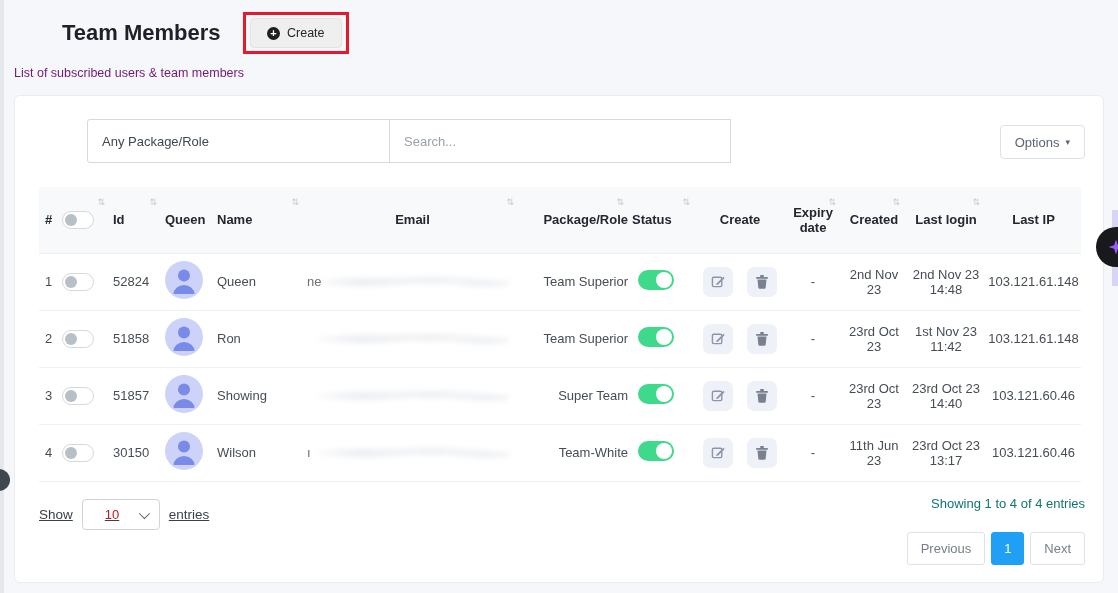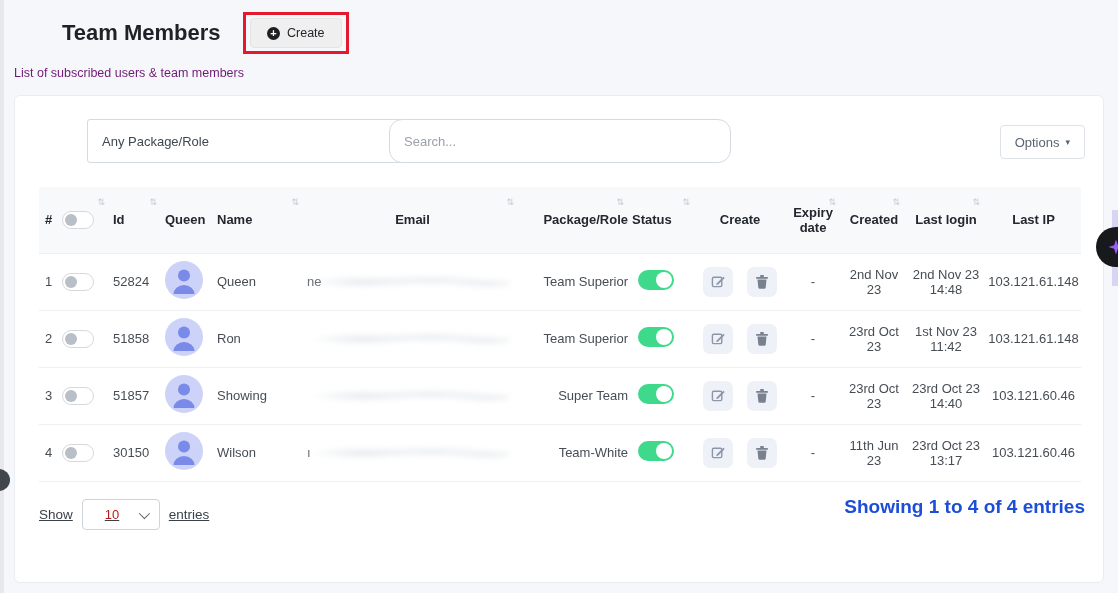--- a/index.html
+++ b/index.html
@@ -36,21 +36,21 @@
   
   .select-box {
     position:absolute; left:24px; top:23px; width:342px; height:44px;
     border:1px solid #d4dae0; border-radius:3px; background:#fff;
     font-size:13px; color:#3f4850; display:flex; align-items:center;
     padding:0 14px; justify-content:space-between; cursor:pointer;margin-left:48px;
   }
   .select-caret { font-size:9px; color:#8a9098; }
   .search-input {
     position:absolute; left:374px; top:23px; width:342px; height:44px;
-    border:1px solid #d4dae0; border-radius:13px; background:#fff;
+    border:1px solid #d4dae0; border-radius:0; background:#fff;
     font-size:13px; color:#3f4850; padding:0 14px; font-family:inherit; outline:none;
   }
   .search-input::placeholder { color:#9aa1aa; }
   .options-btn {
     position:absolute; right:18px; top:29px; height:33px; padding:16px 14px;
     background:#fff; border:1px solid #dde2e7; border-radius:4px;
     font-size:13px; color:#5a6472; cursor:pointer; font-family:inherit;
     display:flex; align-items:center; gap:6px;
   }
   .options-caret { font-size:9px; color:#5a6472; }
@@ -111,21 +111,21 @@
   .pkg-pad { padding-right:40px; }
 
   
   .show-wrap { position:absolute; left:24px; top:403px; font-size:13.5px; color:#3b4149; display:flex; align-items:center; gap:9px;text-decoration:underline; }
   .show-select {
     width:78px; height:31px; border:1px solid #cfd4da; border-radius:4px; background:#fff;
     display:flex; align-items:center; justify-content:space-between; padding:0 12px 0 22px;
     font-size:13px; color:#b91c1c; cursor:pointer;
   }
   .chev { width:8px; height:8px; border-right:1.6px solid #5a6068; border-bottom:1.6px solid #5a6068; transform:rotate(45deg) translateY(-2px); }
-  .showing-text { position:absolute; right:18px; top:400px; font-size:19px; color:#1d4ed8;font-weight:bold; }
+  .showing-text { position:absolute; right:18px; top:400px; font-size:13px; color:#0f766e; }
   .pagination { position:absolute; right:18px; top:436px; display:flex; gap:6px; }
   .page-btn {
     height:33px; background:#fff; border:1px solid #dde2e6; border-radius:3px;
     font-size:13px; color:#767f88; padding:0 13px; cursor:pointer; font-family:inherit;
   }
   .page-btn.active { background:#1fa0f5; border-color:#1fa0f5; color:#fff; width:33px; padding:0; text-align:center; }
 
   
   .lavender-strip { position:absolute; right:0; top:210px; width:6px; height:76px; background:#d9d3f4; }
   .ai-fab {
@@ -418,20 +418,25 @@
 
   <div class="show-wrap">
     <span>Show</span>
     <div class="show-select">
       <span>10</span>
       <span class="chev"></span>
     </div>
     <span>entries</span>
   </div>
   <div class="showing-text">Showing 1 to 4 of 4 entries</div>
+  <div class="pagination">
+    <button class="page-btn">Previous</button>
+    <button class="page-btn active">1</button>
+    <button class="page-btn">Next</button>
+  </div>
 </div>
 
 <div class="lavender-strip"></div>
 <div class="ai-fab">
   <svg width="20" height="20" viewBox="0 0 24 24">
     <path d="M12 3 L14.2 9.8 L21 12 L14.2 14.2 L12 21 L9.8 14.2 L3 12 L9.8 9.8 Z" fill="#9d5cf6"></path>
   </svg>
 </div>
 <div class="left-bump"></div>
 

